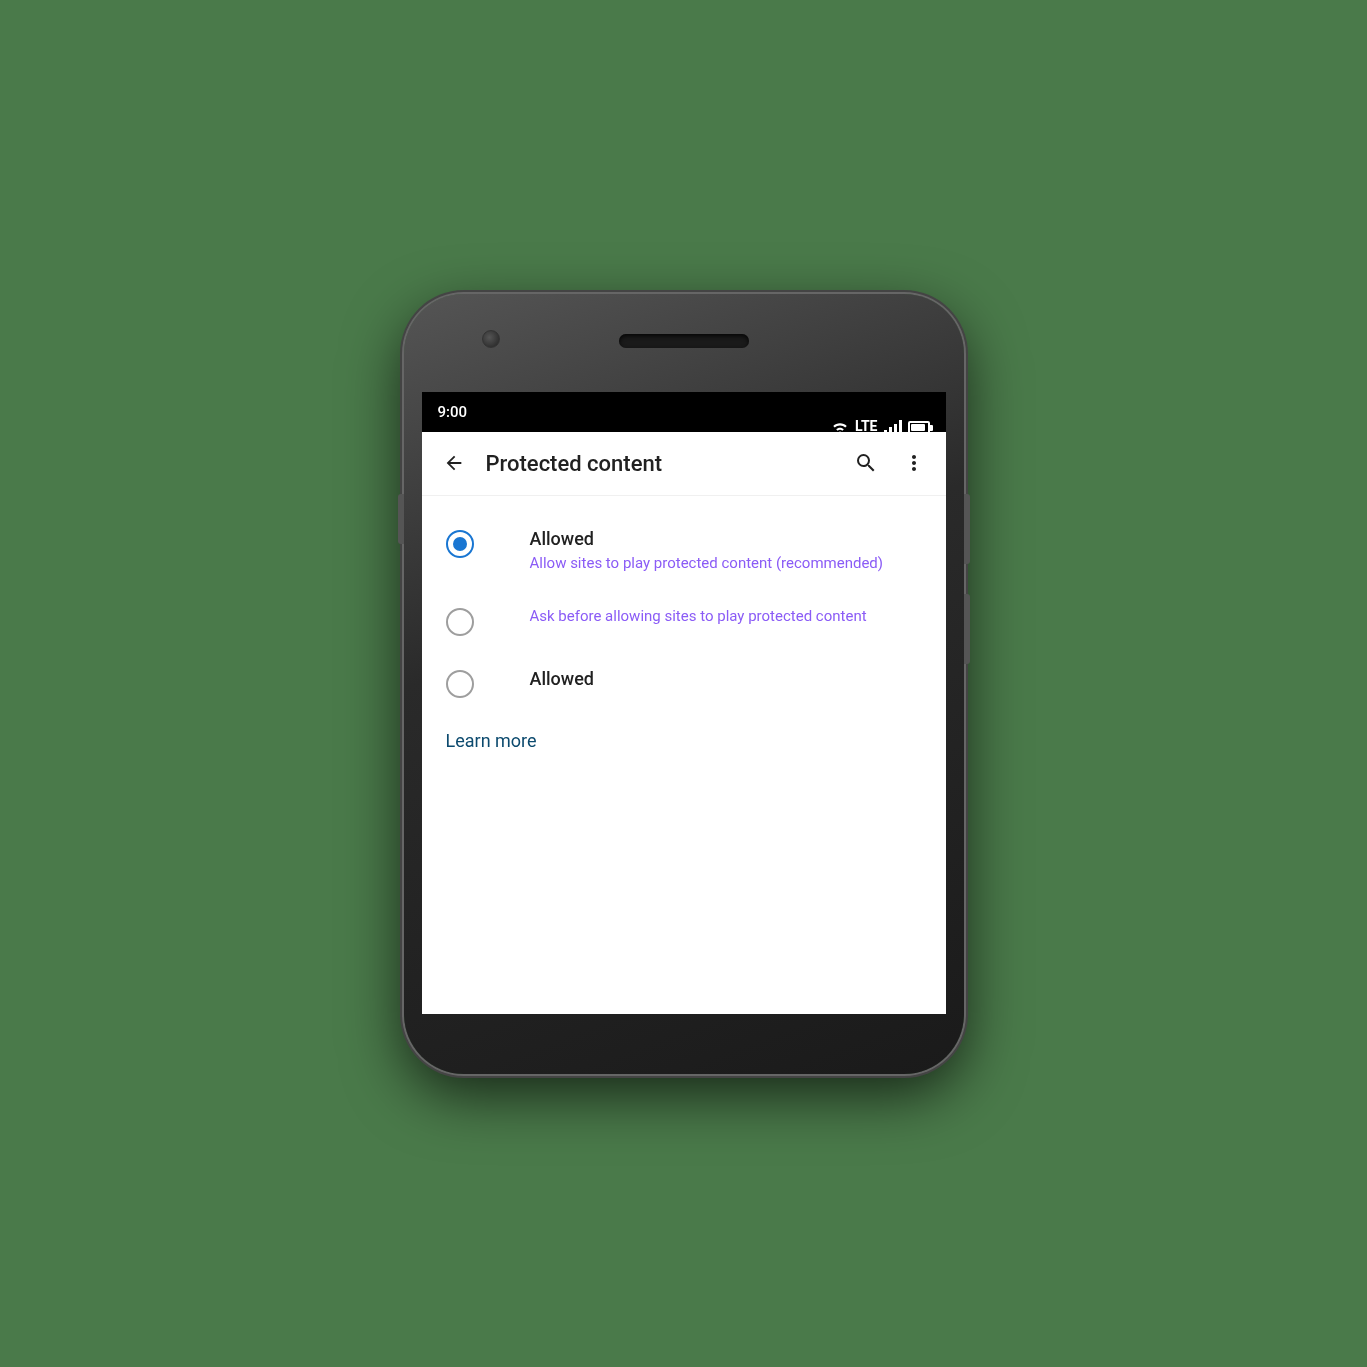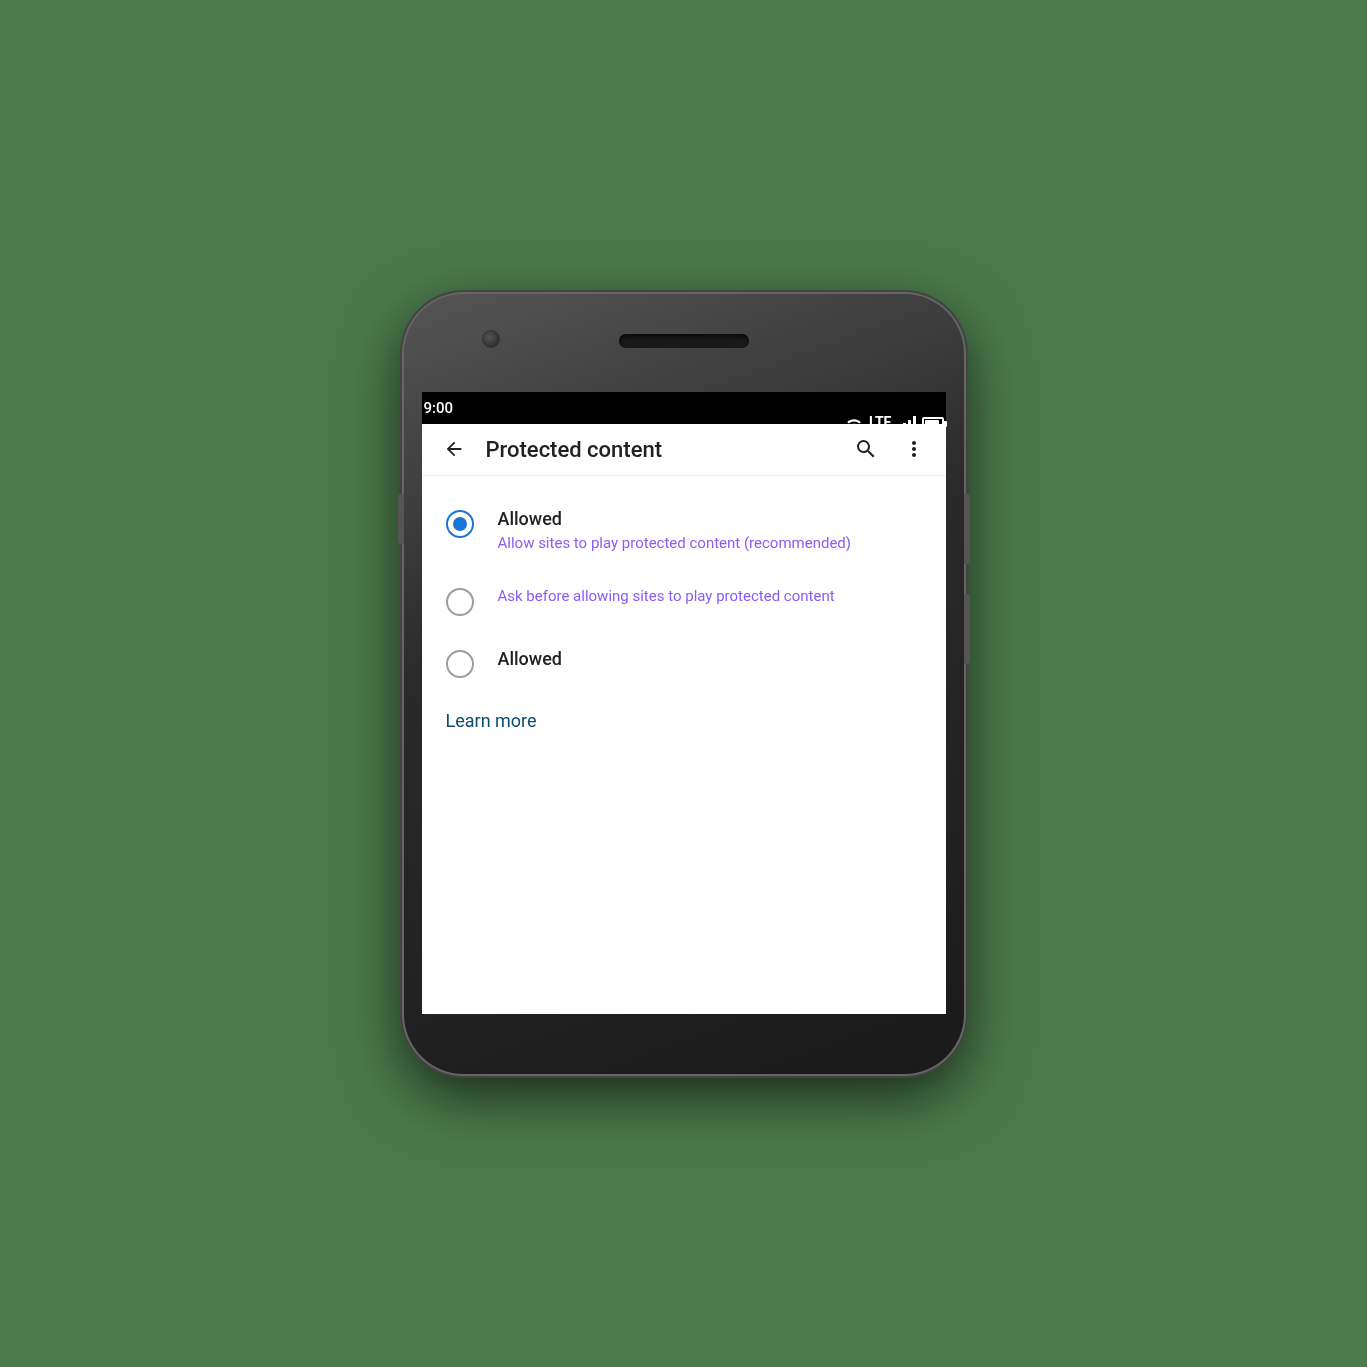--- a/index.html
+++ b/index.html
@@ -57,26 +57,26 @@
       border-radius: 7px;
       position: absolute;
       top: 22px;
       left: 50%;
       transform: translateX(-50%);
       box-shadow: inset 0 2px 4px rgba(0,0,0,0.8);
     }
 
     .status-bar {
       width: 100%;
-      height: 32px;
+      height: 40px;
       background: #000;
       display: flex;
       justify-content: space-between;
       align-items: center;
-      padding: 0 2px;
+      padding: 0 16px;
       color: white;
       font-size: 15px;
       font-weight: 500;
     }
 
     .status-right {
       display: flex;
       align-items: flex-end;
       gap: 6px;
       font-size: 14px;
@@ -139,21 +139,21 @@
       overflow: hidden;
       display: flex;
       flex-direction: column;
     }
 
     
     .app-bar {
       display: flex;
       align-items: center;
       padding: 4px 8px;
-      height: 52px;
+      height: 64px;
       background: #fff;
       border-bottom: 1px solid #f0f0f0;
     }
 
     .back-btn {
       width: 48px;
       height: 48px;
       display: flex;
       align-items: center;
       justify-content: center;
@@ -189,20 +189,21 @@
       flex: 1;
       padding: 16px 0;
       overflow-y: auto;
     }
 
     .radio-item {
       display: flex;
       align-items: flex-start;
       padding: 16px 24px;
       cursor: pointer;
+      gap: 32px;
     }
 
     .radio-circle {
       width: 28px;
       height: 28px;
       border-radius: 50%;
       border: 2px solid #9e9e9e;
       margin-right: 24px;
       margin-top: 2px;
       flex-shrink: 0;

